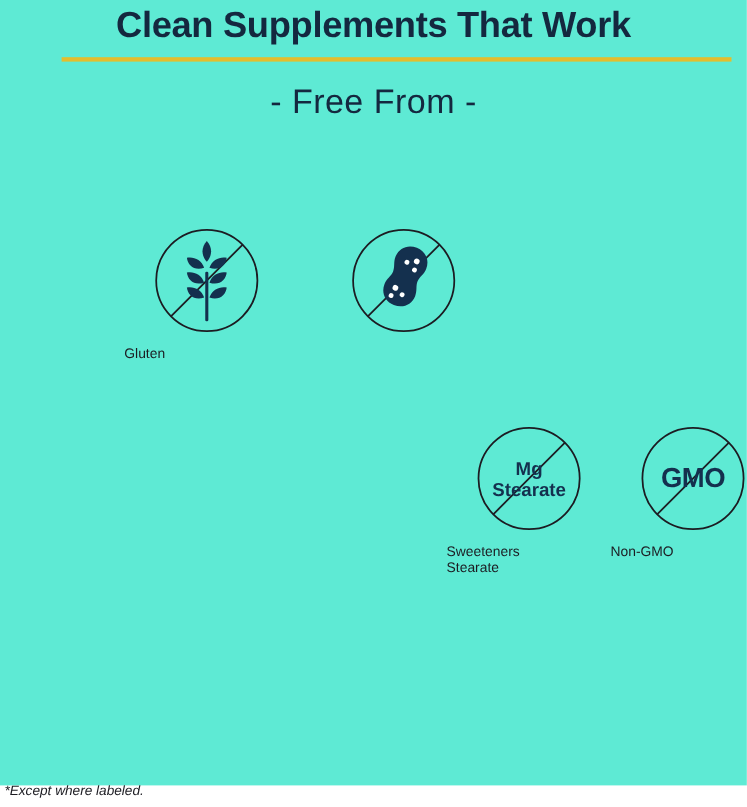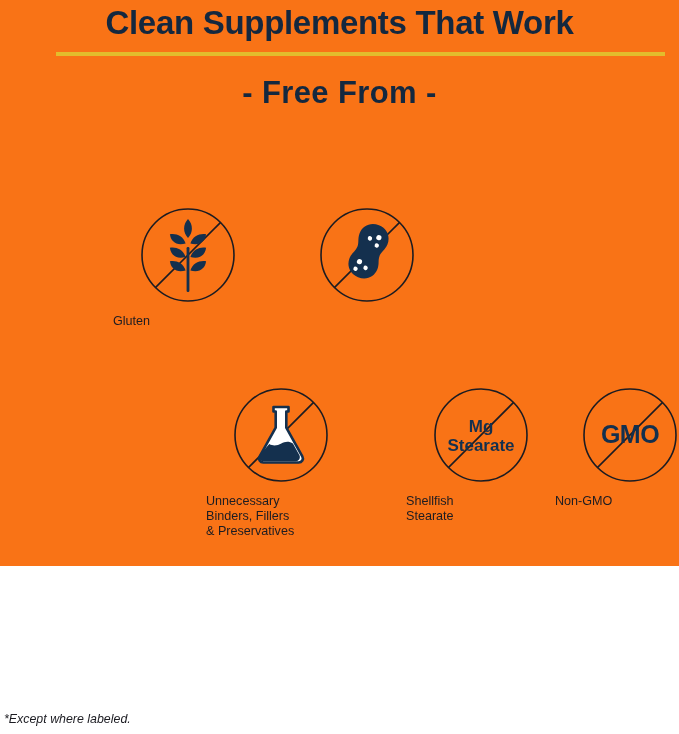--- a/index.html
+++ b/index.html
@@ -2,38 +2,38 @@
 <html><head>
 <meta charset="utf-8">
 <style>
   * { margin:0; padding:0; box-sizing:border-box; }
   html, body {
     width:679px; height:734px;
     background:#ffffff;
     font-family:"Liberation Sans", sans-serif;
     overflow:hidden;
   }
-  .page { position:relative; width:679px; height:566px; background:#f97316; }
+  .page { position:relative; width:679px; height:714px; background:#5eead4; }
 
   
   .title {
     position:absolute; left:0; top:2px; width:679px;
     text-align:center;
     font-size:33px; font-weight:bold; letter-spacing:-0.3px;
     color:#14283f; line-height:42px;
     white-space:nowrap;
   }
   .gold-rule {
     position:absolute; left:56px; top:52px;
     width:609px; height:4px; background:#e3bd2c;
   }
   .subtitle {
     position:absolute; left:0; top:73px; width:679px;
     text-align:center;
-    font-size:31px; font-weight:bold; letter-spacing:0.4px;
+    font-size:31px; font-weight:normal; letter-spacing:0.4px;
     color:#14283f; line-height:40px;
   }
 
   
   .badge { position:absolute; width:150px; }
   .badge .circle-wrap {
     position:relative; width:96px; height:96px; margin:0 auto;
   }
   .badge svg { display:block; }
   .badge .caption {
@@ -111,49 +111,32 @@
           <circle cx="43.5" cy="57" r="2.6" fill="#fff"></circle>
           <circle cx="51.5" cy="60.5" r="2.2" fill="#fff"></circle>
           <circle cx="42.5" cy="65" r="2.2" fill="#fff"></circle>
         </g>
       </svg>
     </div>
   </div>
 
 
 
-  <div class="badge r2 c-binders">
-    <div class="circle-wrap">
-      <svg width="96" height="96" viewBox="0 0 96 96">
-        <circle cx="48" cy="48" r="46" fill="none" stroke="#1c1c22" stroke-width="1.6"></circle>
-        <line x1="15.4" y1="80.6" x2="80.6" y2="15.4" stroke="#1c1c22" stroke-width="1.6"></line>
-
-        <path d="M40.5 20h15v4.5h-2.2v16.2l16 28.6c1.6 2.9 -0.4 6.2 -3.6 6.2H30.3c-3.2 0 -5.2 -3.3 -3.6 -6.2l16 -28.6V24.5h-2.2z" fill="#ffffff" stroke="#14304e" stroke-width="2.6" stroke-linejoin="round"></path>
-
-        <path d="M36.3 57c4.4 2.6 8.6 1.2 12 -0.6 3.6 -1.9 7.8 -2.7 11.6 0.2l6.4 11.5c1.6 2.9 -0.4 6.2 -3.6 6.2H30.3c-3.2 0 -5.2 -3.3 -3.6 -6.2z" fill="#14304e"></path>
-      </svg>
-    </div>
-    <div class="caption">
-      <span>Unnecessary</span><br>
-      <span>Binders, Fillers</span><br>
-      <span>&amp; Preservatives</span>
-    </div>
-  </div>
 
   <div class="badge r2 c-mg">
     <div class="circle-wrap">
       <svg width="96" height="96" viewBox="0 0 96 96">
         <circle cx="48" cy="48" r="46" fill="none" stroke="#1c1c22" stroke-width="1.6"></circle>
         <line x1="15.4" y1="80.6" x2="80.6" y2="15.4" stroke="#1c1c22" stroke-width="1.6"></line>
         <text class="incircle-text" x="48" y="45" text-anchor="middle" font-size="17">Mg</text>
         <text class="incircle-text" x="48" y="64" text-anchor="middle" font-size="17">Stearate</text>
       </svg>
     </div>
     <div class="caption">
-      <span>Shellfish</span><br>
+      <span>Sweeteners</span><br>
       <span>Stearate</span>
     </div>
   </div>
 
   <div class="badge r2 c-gmo">
     <div class="circle-wrap">
       <svg width="96" height="96" viewBox="0 0 96 96">
         <circle cx="48" cy="48" r="46" fill="none" stroke="#1c1c22" stroke-width="1.6"></circle>
         <line x1="15.4" y1="80.6" x2="80.6" y2="15.4" stroke="#1c1c22" stroke-width="1.6"></line>
         <text class="incircle-text" x="48" y="56" text-anchor="middle" font-size="25" letter-spacing="-0.5">GMO</text>

